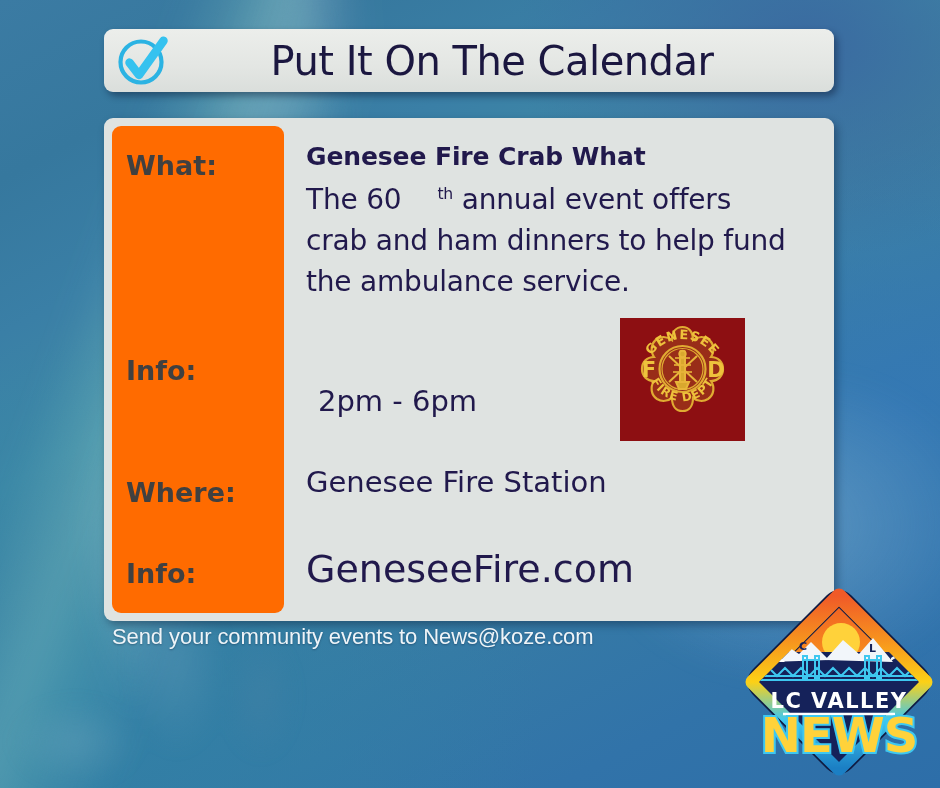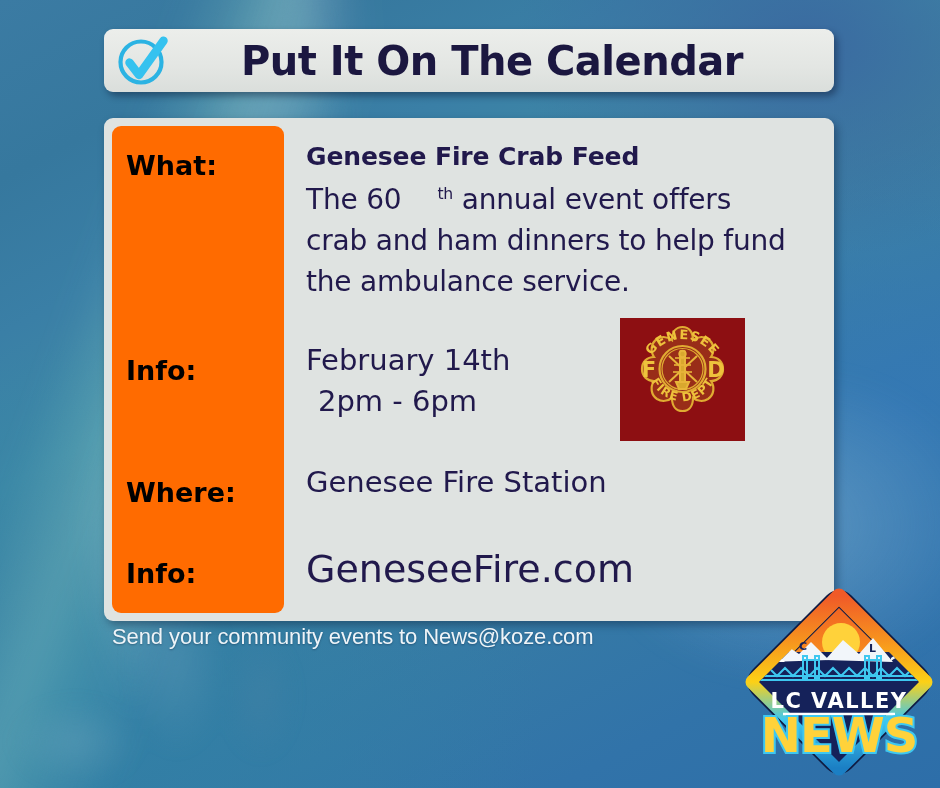--- a/index.html
+++ b/index.html
@@ -106,21 +106,21 @@
     width: 54px;
     height: 54px;
     flex: 0 0 54px;
     position: relative;
     margin-right: 6px;
   }
   #header-title {
     flex: 1;
     text-align: center;
     font-size: 40px;
-    font-weight: bold;
+    font-weight: normal;
     color: #1b1740;
     letter-spacing: -0.5px;
     line-height: 1;
     white-space: nowrap;
     padding-right: 12px;
     font-family: "DejaVu Sans", sans-serif;
   }
 
   
   #event-card {
@@ -138,21 +138,21 @@
     left: 8px;
     top: 8px;
     width: 172px;
     height: 487px;
     background: #ff6b00;
     border-radius: 9px;
   }
   .row-label {
     position: absolute;
     left: 14px;
-    color: #000000;
+    color: #404040;
     font-size: 27px;
     font-weight: bold;
     font-family: "DejaVu Sans", sans-serif;
     white-space: nowrap;
     line-height: 1;
   }
   #label-what  { top: 26px; }
   #label-when  { top: 231px; }
   #label-where { top: 353px; }
   #label-info  { top: 434px; }
@@ -250,25 +250,24 @@
 
 <div id="event-card">
 
   <div id="label-column">
     <div class="row-label" id="label-what">What:</div>
     <div class="row-label" id="label-when">Info:</div>
     <div class="row-label" id="label-where">Where:</div>
     <div class="row-label" id="label-info">Info:</div>
   </div>
 
-  <div class="row-value" id="value-what-title">Genesee Fire Crab Feed</div>
+  <div class="row-value" id="value-what-title">Genesee Fire Crab What</div>
 
   <div id="value-what-desc"><span>The 60</span><sup>th</sup><span> annual event offers crab and ham dinners to help fund the ambulance service.</span></div>
 
-  <div class="row-value" id="value-when-date">February 14th</div>
   <div class="row-value" id="value-when-time">2pm - 6pm</div>
   <div class="row-value" id="value-where">Genesee Fire Station</div>
   <div class="row-value" id="value-info">GeneseeFire.com</div>
 
   <div id="fire-dept-logo">
     <svg viewBox="0 0 125 123" width="125" height="123" aria-hidden="true">
       <rect x="0" y="0" width="125" height="123" fill="#8d0f12"></rect>
       <g fill="none" stroke="#e0ab32" stroke-width="2.2">
         <path d="M62.5 9
                  C 56 9, 52 14, 52 22

